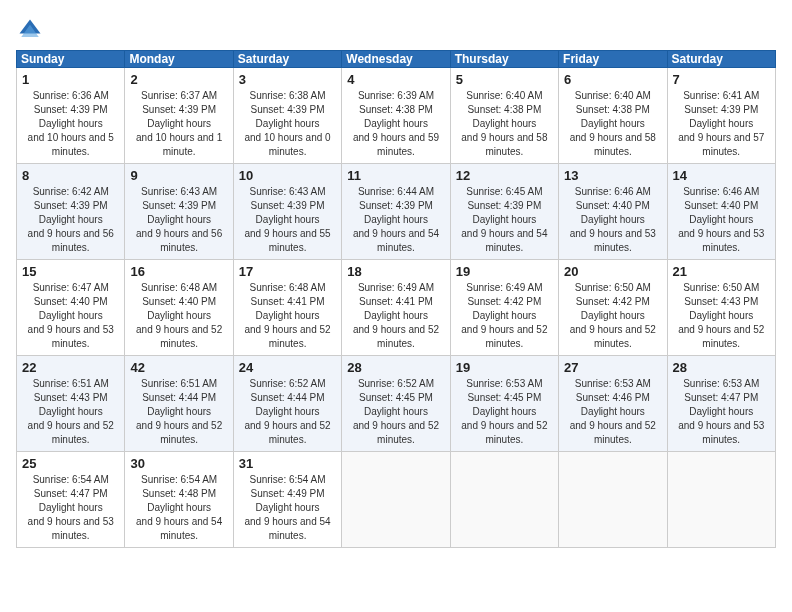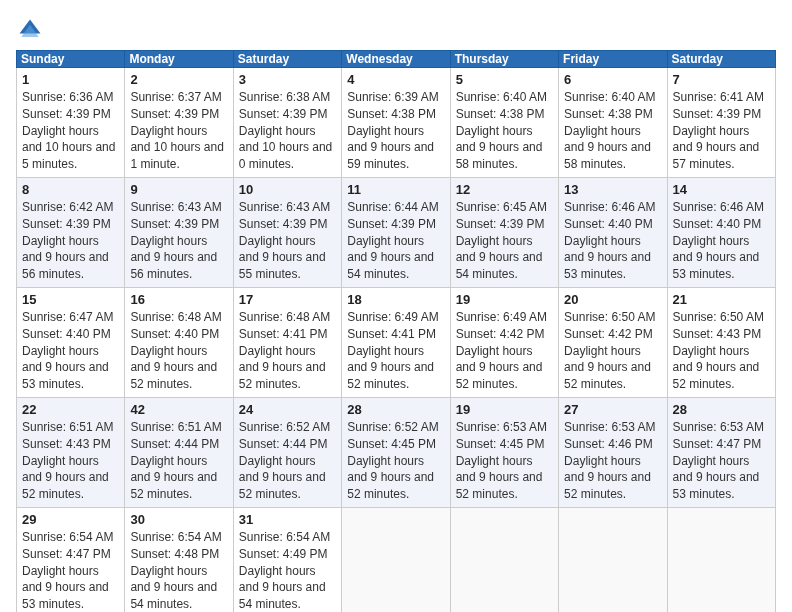--- a/index.html
+++ b/index.html
@@ -75,22 +75,23 @@
     }
     .day-number {
       font-size: 13px;
       font-weight: bold;
       color: #222;
       display: block;
       margin-bottom: 2px;
     }
     .day-info {
       color: #333;
-      font-size: 12px;
+      font-size: 10px;
       line-height: 1.4;
+      text-align: center;
     }
     .empty-cell {
       background: #f9f9f9 !important;
     }
   </style>
 </head>
 <body>
 
 <div class="header">
   <div class="logo">
@@ -376,21 +377,21 @@
         <div class="day-info">
           <span>Sunrise: 6:53 AM</span><br>
           <span>Sunset: 4:47 PM</span><br>
           <span>Daylight hours</span><br>
           <span>and 9 hours and 53 minutes.</span>
         </div>
       </td>
       </tr>
       <tr>
         <td>
-        <span class="day-number">29</span>
+        <span class="day-number">25</span>
         <div class="day-info">
           <span>Sunrise: 6:54 AM</span><br>
           <span>Sunset: 4:47 PM</span><br>
           <span>Daylight hours</span><br>
           <span>and 9 hours and 53 minutes.</span>
         </div>
       </td>
         <td>
         <span class="day-number">30</span>
         <div class="day-info">

